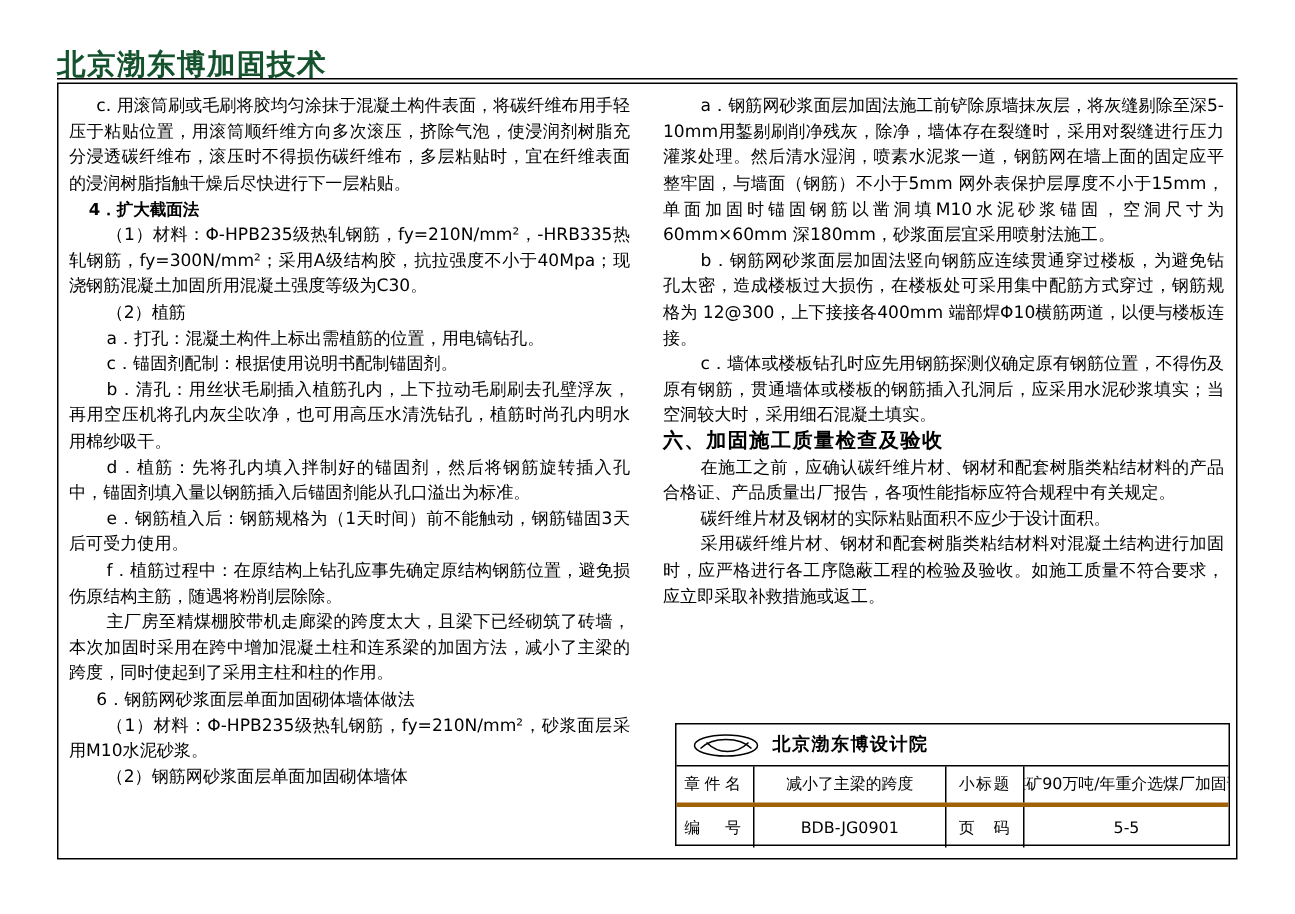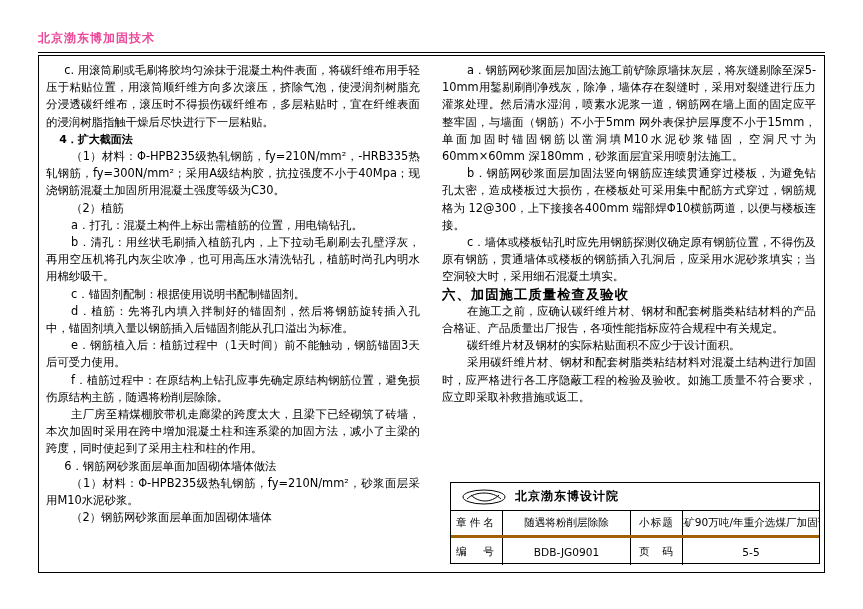--- a/index.html
+++ b/index.html
@@ -12,24 +12,24 @@
   }
   .page{
     position:relative;
     width:863px;height:609px;
     box-sizing:border-box;
   }
   
   .header{
     position:absolute;
     left:38px;top:30px;
-    font-size:12px;
+    font-size:19px;
     font-weight:bold;
     letter-spacing:1px;
-    color:#ec4899;
+    color:#14532d;
   }
   .header-rule{
     position:absolute;
     left:38px;top:52px;
     width:787px;height:1px;
     background:#000;
   }
   .frame{
     position:absolute;
     left:38px;top:55px;
@@ -129,24 +129,24 @@
 
   <div class="frame"></div>
 
   <div class="cols">
     <div class="col" id="col-left">
         <p class="ind1">c. 用滚筒刷或毛刷将胶均匀涂抹于混凝土构件表面，将碳纤维布用手轻压于粘贴位置，用滚筒顺纤维方向多次滚压，挤除气泡，使浸润剂树脂充分浸透碳纤维布，滚压时不得损伤碳纤维布，多层粘贴时，宜在纤维表面的浸润树脂指触干燥后尽快进行下一层粘贴。</p>
         <p class="h2">4．扩大截面法</p>
         <p class="ind2">（1）材料：Φ-HPB235级热轧钢筋，fy=210N/mm²，-HRB335热轧钢筋，fy=300N/mm²；采用A级结构胶，抗拉强度不小于40Mpa；现浇钢筋混凝土加固所用混凝土强度等级为C30。</p>
         <p class="ind2">（2）植筋</p>
         <p class="ind2">a．打孔：混凝土构件上标出需植筋的位置，用电镐钻孔。</p>
+        <p class="ind2">c．锚固剂配制：根据使用说明书配制锚固剂。</p>
         <p class="ind2">b．清孔：用丝状毛刷插入植筋孔内，上下拉动毛刷刷去孔壁浮灰，再用空压机将孔内灰尘吹净，也可用高压水清洗钻孔，植筋时尚孔内明水用棉纱吸干。</p>
-        <p class="ind2">c．锚固剂配制：根据使用说明书配制锚固剂。</p>
         <p class="ind2">d．植筋：先将孔内填入拌制好的锚固剂，然后将钢筋旋转插入孔中，锚固剂填入量以钢筋插入后锚固剂能从孔口溢出为标准。</p>
-        <p class="ind2">e．钢筋植入后：植筋过程中（1天时间）前不能触动，钢筋锚固3天后可受力使用。</p>
+        <p class="ind2">e．钢筋植入后：钢筋规格为（1天时间）前不能触动，钢筋锚固3天后可受力使用。</p>
         <p class="ind2">f．植筋过程中：在原结构上钻孔应事先确定原结构钢筋位置，避免损伤原结构主筋，随遇将粉削层除除。</p>
         <p class="ind2">主厂房至精煤棚胶带机走廊梁的跨度太大，且梁下已经砌筑了砖墙，本次加固时采用在跨中增加混凝土柱和连系梁的加固方法，减小了主梁的跨度，同时使起到了采用主柱和柱的作用。</p>
         <p class="ind1">6．钢筋网砂浆面层单面加固砌体墙体做法</p>
         <p class="ind2">（1）材料：Φ-HPB235级热轧钢筋，fy=210N/mm²，砂浆面层采用M10水泥砂浆。</p>
         <p class="ind2">（2）钢筋网砂浆面层单面加固砌体墙体</p>
       </div>
     <div class="col" id="col-right">
         <p class="ind2">a．钢筋网砂浆面层加固法施工前铲除原墙抹灰层，将灰缝剔除至深5-10mm用錾剔刷削净残灰，除净，墙体存在裂缝时，采用对裂缝进行压力灌浆处理。然后清水湿润，喷素水泥浆一道，钢筋网在墙上面的固定应平整牢固，与墙面（钢筋）不小于5mm 网外表保护层厚度不小于15mm，单面加固时锚固钢筋以凿洞填M10水泥砂浆锚固，空洞尺寸为60mm×60mm 深180mm，砂浆面层宜采用喷射法施工。</p>
         <p class="ind2">b．钢筋网砂浆面层加固法竖向钢筋应连续贯通穿过楼板，为避免钻孔太密，造成楼板过大损伤，在楼板处可采用集中配筋方式穿过，钢筋规格为 12@300，上下接接各400mm 端部焊Φ10横筋两道，以便与楼板连接。</p>
         <p class="ind2">c．墙体或楼板钻孔时应先用钢筋探测仪确定原有钢筋位置，不得伤及原有钢筋，贯通墙体或楼板的钢筋插入孔洞后，应采用水泥砂浆填实；当空洞较大时，采用细石混凝土填实。</p>
@@ -163,21 +163,21 @@
         <svg width="46" height="20" viewBox="0 0 46 20">
           <ellipse cx="23" cy="10" rx="21" ry="7" fill="none" stroke="#000" stroke-width="1"></ellipse>
           <path d="M6 12 C14 4, 32 4, 40 12" fill="none" stroke="#000" stroke-width="1"></path>
           <path d="M10 8 C18 16, 30 16, 38 8" fill="none" stroke="#000" stroke-width="1"></path>
         </svg>
       </span>
       <span class="tb-company">北京渤东博设计院</span>
     </div>
     <div class="tb-row first">
       <div class="tb-cell c-label">章件名</div>
-      <div class="tb-cell c-val1">随遇将粉削层除除</div>
+      <div class="tb-cell c-val1">减小了主梁的跨度</div>
       <div class="tb-cell c-label2">小标题</div>
       <div class="tb-cell c-val2">某煤矿90万吨/年重介选煤厂加固说明</div>
     </div>
     <div class="tb-row">
       <div class="tb-cell c-label">编　号</div>
       <div class="tb-cell c-val1b">BDB-JG0901</div>
       <div class="tb-cell c-label2">页　码</div>
       <div class="tb-cell c-val2b">5-5</div>
     </div>
   </div>

